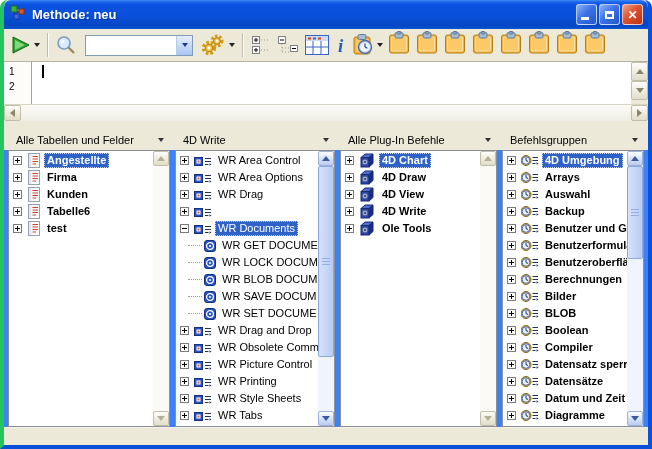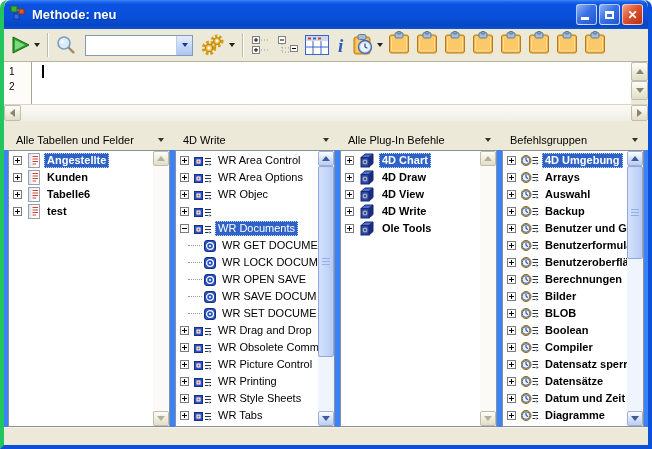--- a/index.html
+++ b/index.html
@@ -348,20 +348,34 @@
             <span class="ticon">
               <svg width="14" height="15" viewBox="0 0 14 15">
                 <rect x="1.5" y="0.5" width="11" height="14" fill="#fff" stroke="#9aa0b0"></rect>
                 <rect x="2" y="1" width="2.5" height="13" fill="#e4e6f0"></rect>
                 <line x1="5.5" y1="3.5" x2="11" y2="3.5" stroke="#d04028"></line>
                 <line x1="5.5" y1="6" x2="11" y2="6" stroke="#d04028"></line>
                 <line x1="5.5" y1="8.5" x2="11" y2="8.5" stroke="#d04028"></line>
                 <line x1="5.5" y1="11" x2="9" y2="11" stroke="#d04028"></line>
               </svg>
             </span>
+            <span class="tlabel bold">Firma</span>
+          </div>
+          <div class="trow">
+            <span class="exp plus"></span>
+            <span class="ticon">
+              <svg width="14" height="15" viewBox="0 0 14 15">
+                <rect x="1.5" y="0.5" width="11" height="14" fill="#fff" stroke="#9aa0b0"></rect>
+                <rect x="2" y="1" width="2.5" height="13" fill="#e4e6f0"></rect>
+                <line x1="5.5" y1="3.5" x2="11" y2="3.5" stroke="#d04028"></line>
+                <line x1="5.5" y1="6" x2="11" y2="6" stroke="#d04028"></line>
+                <line x1="5.5" y1="8.5" x2="11" y2="8.5" stroke="#d04028"></line>
+                <line x1="5.5" y1="11" x2="9" y2="11" stroke="#d04028"></line>
+              </svg>
+            </span>
             <span class="tlabel bold">Kunden</span>
           </div>
           <div class="trow">
             <span class="exp plus"></span>
             <span class="ticon">
               <svg width="14" height="15" viewBox="0 0 14 15">
                 <rect x="1.5" y="0.5" width="11" height="14" fill="#fff" stroke="#9aa0b0"></rect>
                 <rect x="2" y="1" width="2.5" height="13" fill="#e4e6f0"></rect>
                 <line x1="5.5" y1="3.5" x2="11" y2="3.5" stroke="#d04028"></line>
                 <line x1="5.5" y1="6" x2="11" y2="6" stroke="#d04028"></line>
@@ -434,21 +448,21 @@
               <svg width="18" height="12" viewBox="0 0 18 12">
                 <rect x="0.5" y="2.5" width="8" height="8" fill="#2a52c8" stroke="#14307e"></rect>
                 <rect x="2.5" y="4.5" width="4" height="4" fill="#fff"></rect>
                 <rect x="3.5" y="5.5" width="2" height="2" fill="#e05a2a"></rect>
                 <line x1="11" y1="3.5" x2="17" y2="3.5" stroke="#223355"></line>
                 <line x1="11" y1="6.5" x2="17" y2="6.5" stroke="#223355"></line>
                 <line x1="11" y1="9.5" x2="14.5" y2="9.5" stroke="#223355"></line>
                 <polygon points="15.5,8.2 17.5,9.5 15.5,10.8" fill="#223355"></polygon>
               </svg>
             </span>
-            <span class="tlabel">WR Objec</span>
+            <span class="tlabel">WR Drag</span>
           </div>
           <div class="trow">
             <span class="exp plus"></span>
             <span class="ticon">
               <svg width="18" height="12" viewBox="0 0 18 12">
                 <rect x="0.5" y="2.5" width="8" height="8" fill="#2a52c8" stroke="#14307e"></rect>
                 <rect x="2.5" y="4.5" width="4" height="4" fill="#fff"></rect>
                 <rect x="3.5" y="5.5" width="2" height="2" fill="#e05a2a"></rect>
                 <line x1="11" y1="3.5" x2="17" y2="3.5" stroke="#223355"></line>
                 <line x1="11" y1="6.5" x2="17" y2="6.5" stroke="#223355"></line>
@@ -496,21 +510,21 @@
           </div>
           <div class="trow">
             <span class="conn"></span>
             <span class="ticon">
               <svg width="12" height="12" viewBox="0 0 12 12">
                 <rect x="0.5" y="0.5" width="11" height="11" rx="2.5" fill="#2a52c8" stroke="#14307e"></rect>
                 <circle cx="6" cy="6" r="3.4" fill="none" stroke="#fff" stroke-width="1.3"></circle>
                 <circle cx="6" cy="6" r="1.1" fill="#fff"></circle>
               </svg>
             </span>
-            <span class="tlabel">WR OPEN SAVE</span>
+            <span class="tlabel">WR BLOB DOCUM</span>
           </div>
           <div class="trow">
             <span class="conn"></span>
             <span class="ticon">
               <svg width="12" height="12" viewBox="0 0 12 12">
                 <rect x="0.5" y="0.5" width="11" height="11" rx="2.5" fill="#2a52c8" stroke="#14307e"></rect>
                 <circle cx="6" cy="6" r="3.4" fill="none" stroke="#fff" stroke-width="1.3"></circle>
                 <circle cx="6" cy="6" r="1.1" fill="#fff"></circle>
               </svg>
             </span>

